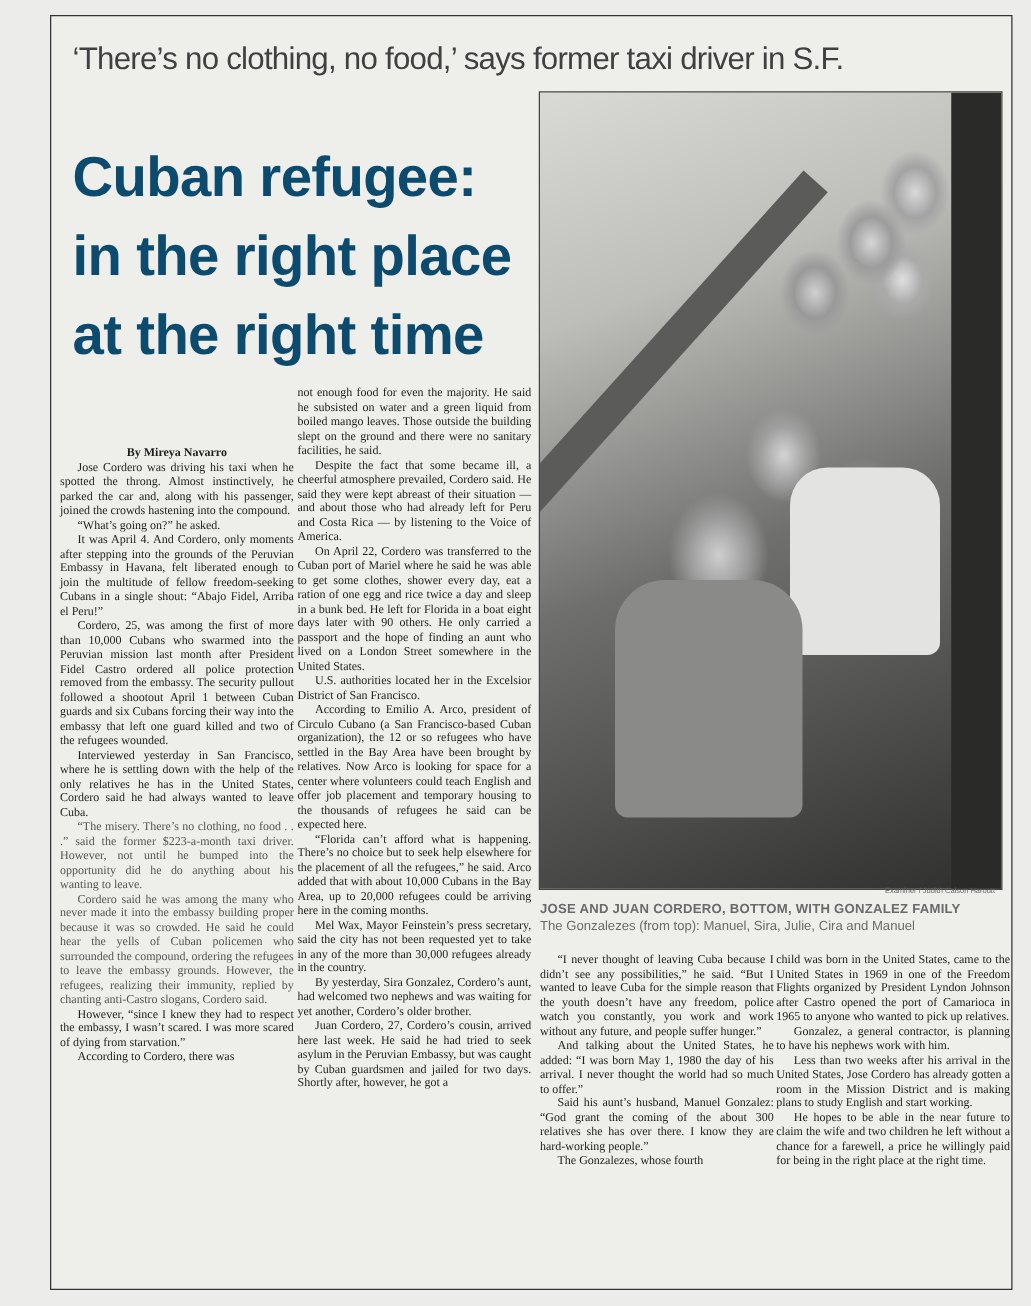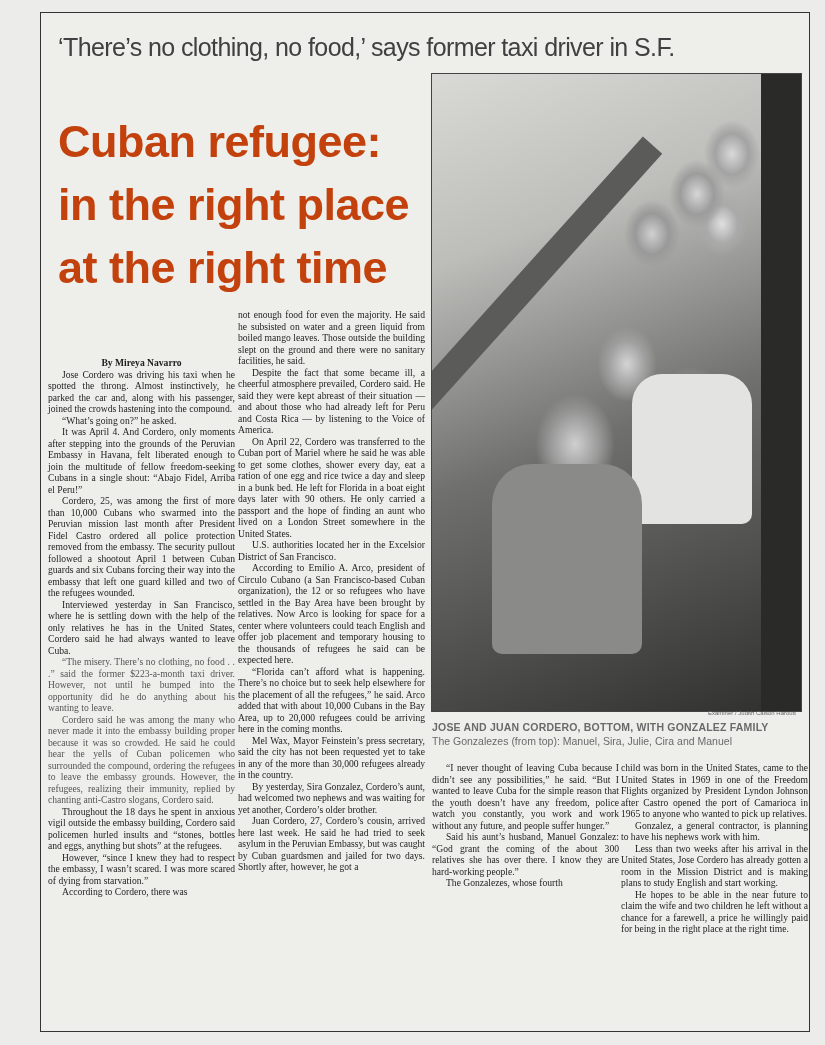--- a/index.html
+++ b/index.html
@@ -17,21 +17,21 @@
   }
   .kicker {
     position:absolute; left:58px; top:33px; width:750px;
     font-family:"Liberation Sans", sans-serif;
     font-size:25px; letter-spacing:-0.6px; color:#404040;
     white-space:nowrap;
   }
   .headline {
     position:absolute; left:58px; top:110px; width:370px;
     font-family:"Liberation Sans", sans-serif; font-weight:bold;
-    font-size:45px; line-height:63px; letter-spacing:-0.5px; color:#c2410c;
+    font-size:45px; line-height:63px; letter-spacing:-0.5px; color:#0c4a6e;
   }
   .headline div { white-space:nowrap; }
   .photo {
     position:absolute; left:431px; top:73px; width:369px; height:637px;
     background:
       radial-gradient(ellipse 40px 50px at 143px 370px, #cfcfcf 0%, #9a9a9a 60%, transparent 100%),
       radial-gradient(ellipse 38px 48px at 260px 340px, #c7c7c7 0%, #8e8e8e 60%, transparent 100%),
       radial-gradient(ellipse 30px 38px at 195px 290px, #d4d4d4 0%, #a0a0a0 60%, transparent 100%),
       radial-gradient(ellipse 28px 34px at 220px 160px, #d0d0d0 0%, #999 60%, transparent 100%),
       radial-gradient(ellipse 28px 34px at 265px 120px, #d6d6d6 0%, #9c9c9c 60%, transparent 100%),
@@ -106,39 +106,39 @@
 
 <div class="col col1">
   <p class="byline">By Mireya Navarro</p>
   <p>Jose Cordero was driving his taxi when he spotted the throng. Almost instinctively, he parked the car and, along with his passenger, joined the crowds hastening into the compound.</p>
   <p>“What’s going on?” he asked.</p>
   <p>It was April 4. And Cordero, only moments after stepping into the grounds of the Peruvian Embassy in Havana, felt liberated enough to join the multitude of fellow freedom-seeking Cubans in a single shout: “Abajo Fidel, Arriba el Peru!”</p>
   <p>Cordero, 25, was among the first of more than 10,000 Cubans who swarmed into the Peruvian mission last month after President Fidel Castro ordered all police protection removed from the embassy. The security pullout followed a shootout April 1 between Cuban guards and six Cubans forcing their way into the embassy that left one guard killed and two of the refugees wounded.</p>
   <p>Interviewed yesterday in San Francisco, where he is settling down with the help of the only relatives he has in the United States, Cordero said he had always wanted to leave Cuba.</p>
   <p class="faint">“The misery. There’s no clothing, no food . . .” said the former $223-a-month taxi driver. However, not until he bumped into the opportunity did he do anything about his wanting to leave.</p>
   <p class="faint">Cordero said he was among the many who never made it into the embassy building proper because it was so crowded. He said he could hear the yells of Cuban policemen who surrounded the compound, ordering the refugees to leave the embassy grounds. However, the refugees, realizing their immunity, replied by chanting anti-Castro slogans, Cordero said.</p>
-  <p>Throughout the 18 days he spent in anxious vigil outside the embassy building, Cordero said policemen hurled insults and “stones, bottles and eggs, anything but shots” at the refugees.</p>
   <p>However, “since I knew they had to respect the embassy, I wasn’t scared. I was more scared of dying from starvation.”</p>
   <p>According to Cordero, there was</p>
 </div>
 
 <div class="col col2">
   <p class="noindent">not enough food for even the majority. He said he subsisted on water and a green liquid from boiled mango leaves. Those outside the building slept on the ground and there were no sanitary facilities, he said.</p>
   <p>Despite the fact that some became ill, a cheerful atmosphere prevailed, Cordero said. He said they were kept abreast of their situation — and about those who had already left for Peru and Costa Rica — by listening to the Voice of America.</p>
   <p>On April 22, Cordero was transferred to the Cuban port of Mariel where he said he was able to get some clothes, shower every day, eat a ration of one egg and rice twice a day and sleep in a bunk bed. He left for Florida in a boat eight days later with 90 others. He only carried a passport and the hope of finding an aunt who lived on a London Street somewhere in the United States.</p>
   <p>U.S. authorities located her in the Excelsior District of San Francisco.</p>
   <p>According to Emilio A. Arco, president of Circulo Cubano (a San Francisco-based Cuban organization), the 12 or so refugees who have settled in the Bay Area have been brought by relatives. Now Arco is looking for space for a center where volunteers could teach English and offer job placement and temporary housing to the thousands of refugees he said can be expected here.</p>
   <p>“Florida can’t afford what is happening. There’s no choice but to seek help elsewhere for the placement of all the refugees,” he said. Arco added that with about 10,000 Cubans in the Bay Area, up to 20,000 refugees could be arriving here in the coming months.</p>
   <p>Mel Wax, Mayor Feinstein’s press secretary, said the city has not been requested yet to take in any of the more than 30,000 refugees already in the country.</p>
   <p>By yesterday, Sira Gonzalez, Cordero’s aunt, had welcomed two nephews and was waiting for yet another, Cordero’s older brother.</p>
   <p>Juan Cordero, 27, Cordero’s cousin, arrived here last week. He said he had tried to seek asylum in the Peruvian Embassy, but was caught by Cuban guardsmen and jailed for two days. Shortly after, however, he got a</p>
 </div>
 
 <div class="col col3">
   <p>“I never thought of leaving Cuba because I didn’t see any possibilities,” he said. “But I wanted to leave Cuba for the simple reason that the youth doesn’t have any freedom, police watch you constantly, you work and work without any future, and people suffer hunger.”</p>
+  <p>And talking about the United States, he added: “I was born May 1, 1980 the day of his arrival. I never thought the world had so much to offer.”</p>
   <p>Said his aunt’s husband, Manuel Gonzalez: “God grant the coming of the about 300 relatives she has over there. I know they are hard-working people.”</p>
   <p>The Gonzalezes, whose fourth</p>
 </div>
 
 <div class="col col4">
   <p class="noindent">child was born in the United States, came to the United States in 1969 in one of the Freedom Flights organized by President Lyndon Johnson after Castro opened the port of Camarioca in 1965 to anyone who wanted to pick up relatives.</p>
   <p>Gonzalez, a general contractor, is planning to have his nephews work with him.</p>
   <p>Less than two weeks after his arrival in the United States, Jose Cordero has already gotten a room in the Mission District and is making plans to study English and start working.</p>
   <p>He hopes to be able in the near future to claim the wife and two children he left without a chance for a farewell, a price he willingly paid for being in the right place at the right time.</p>
 </div>

